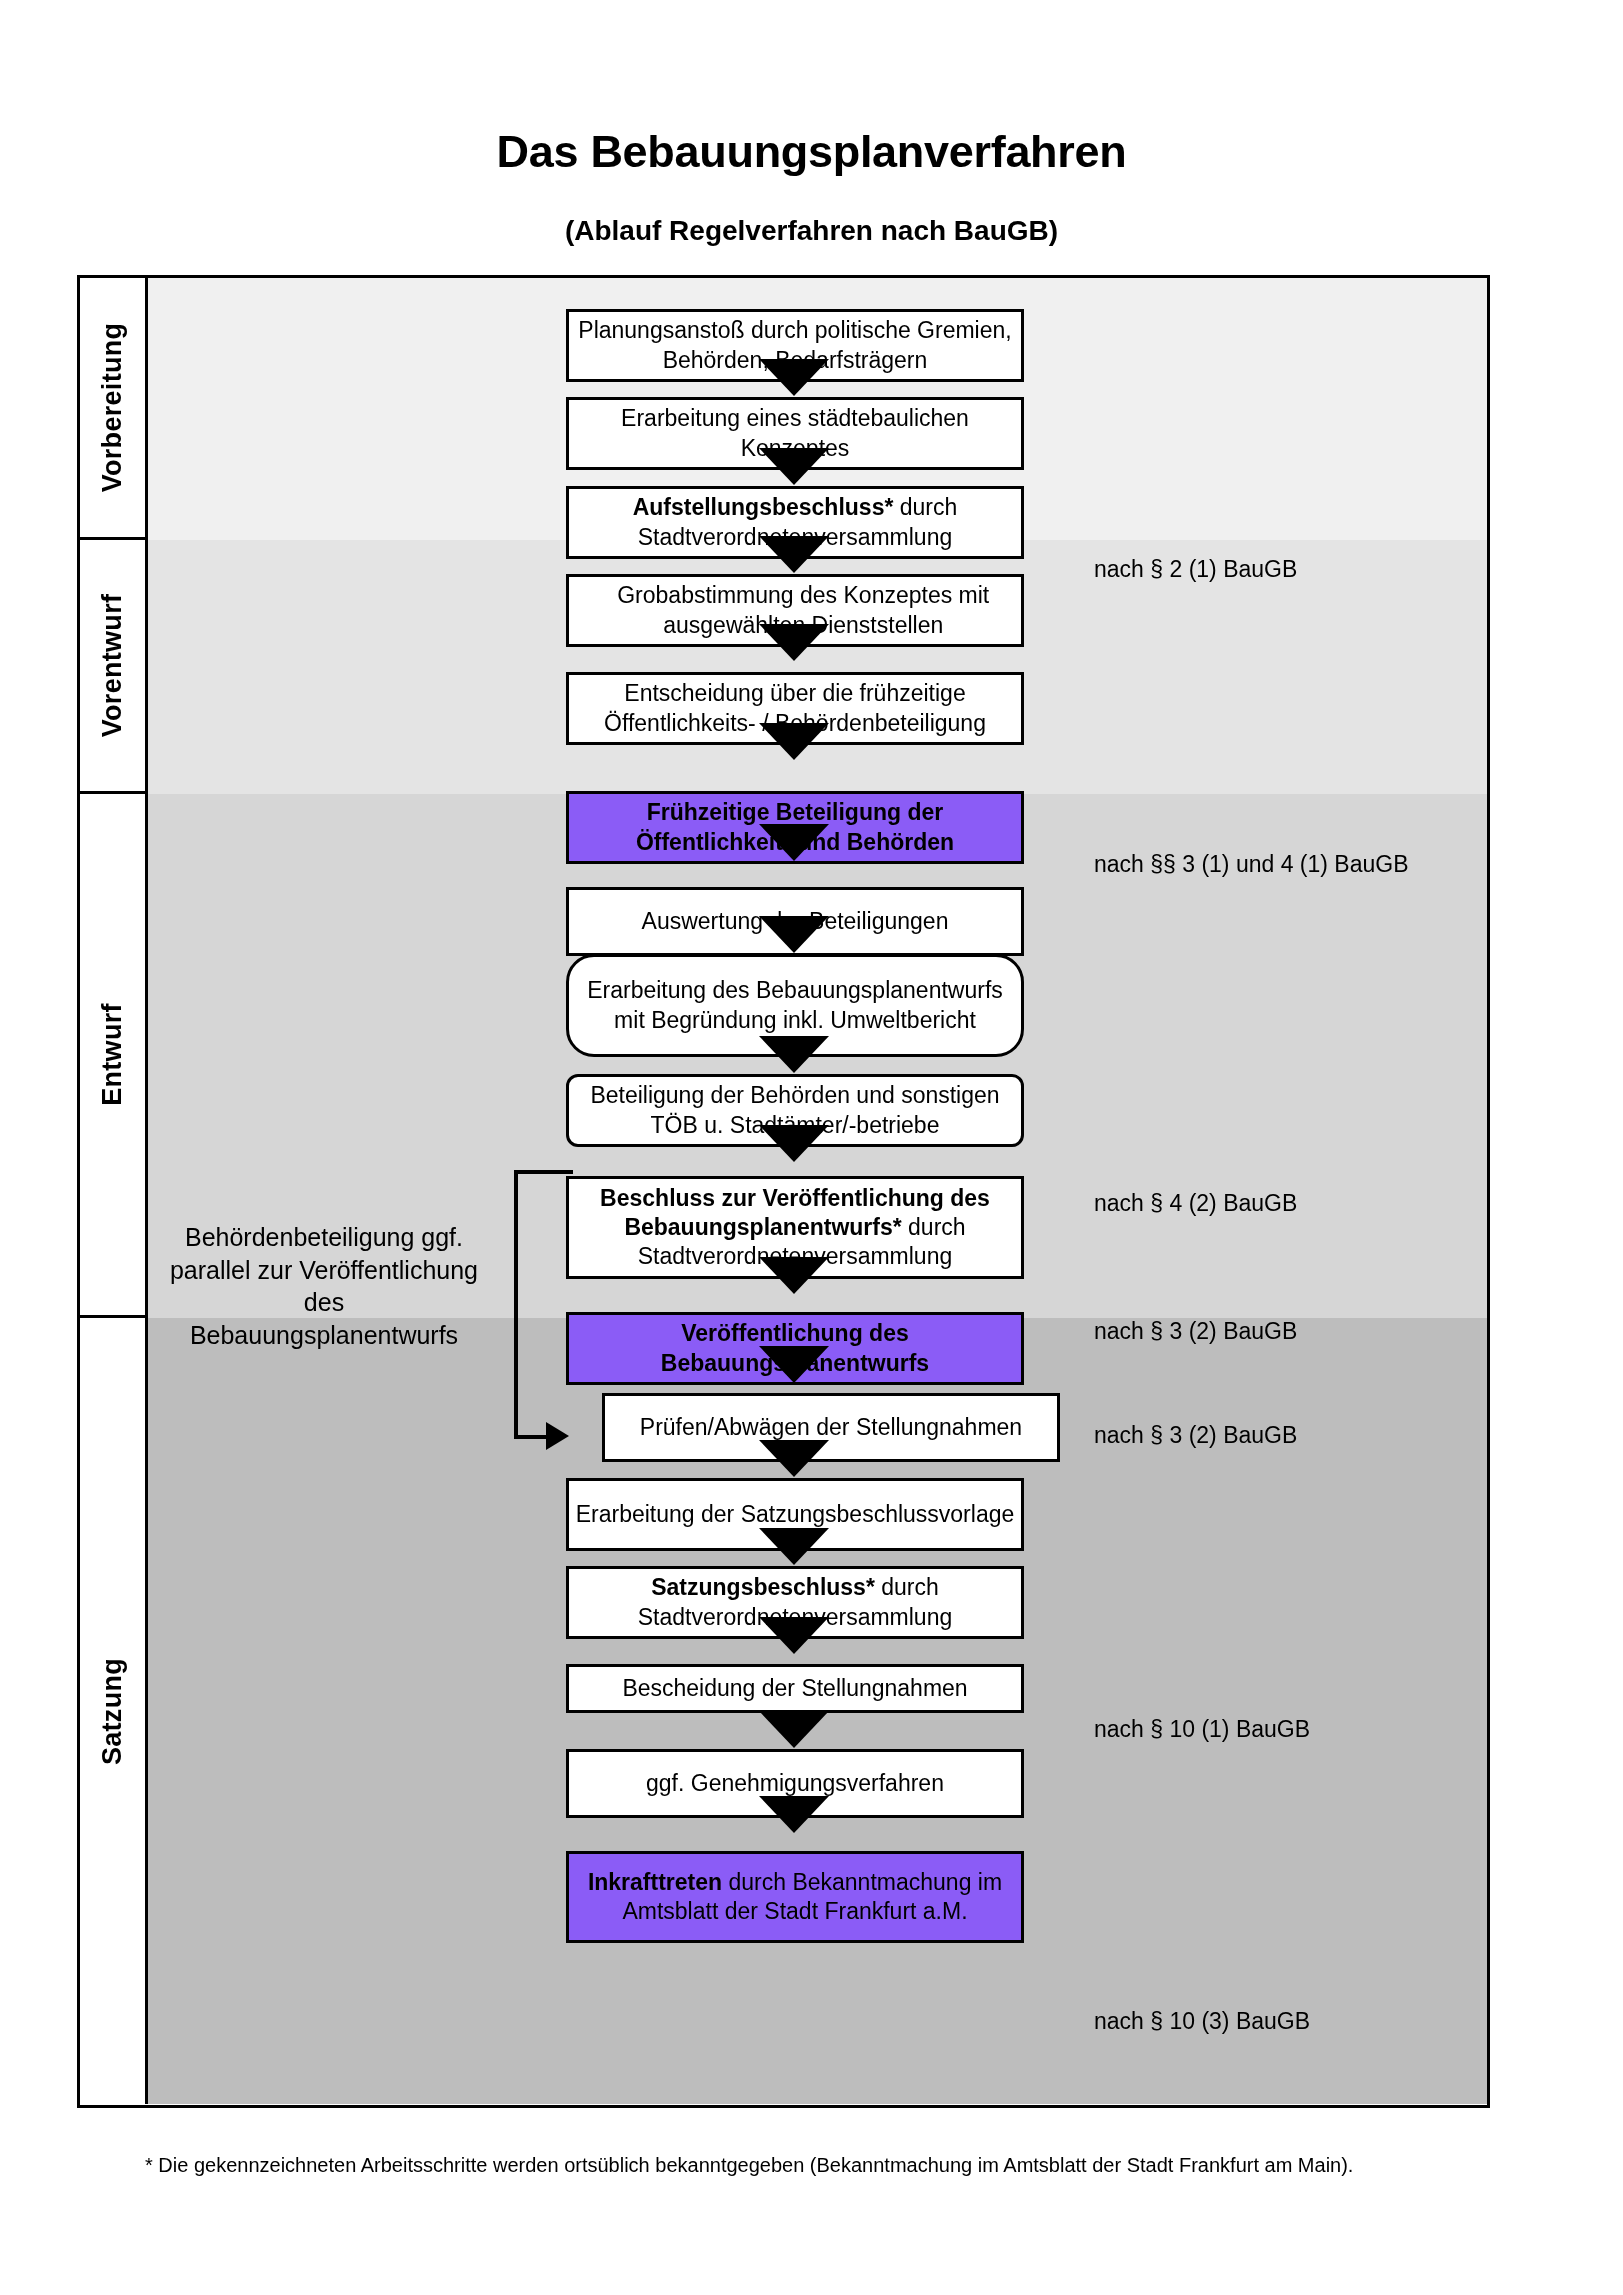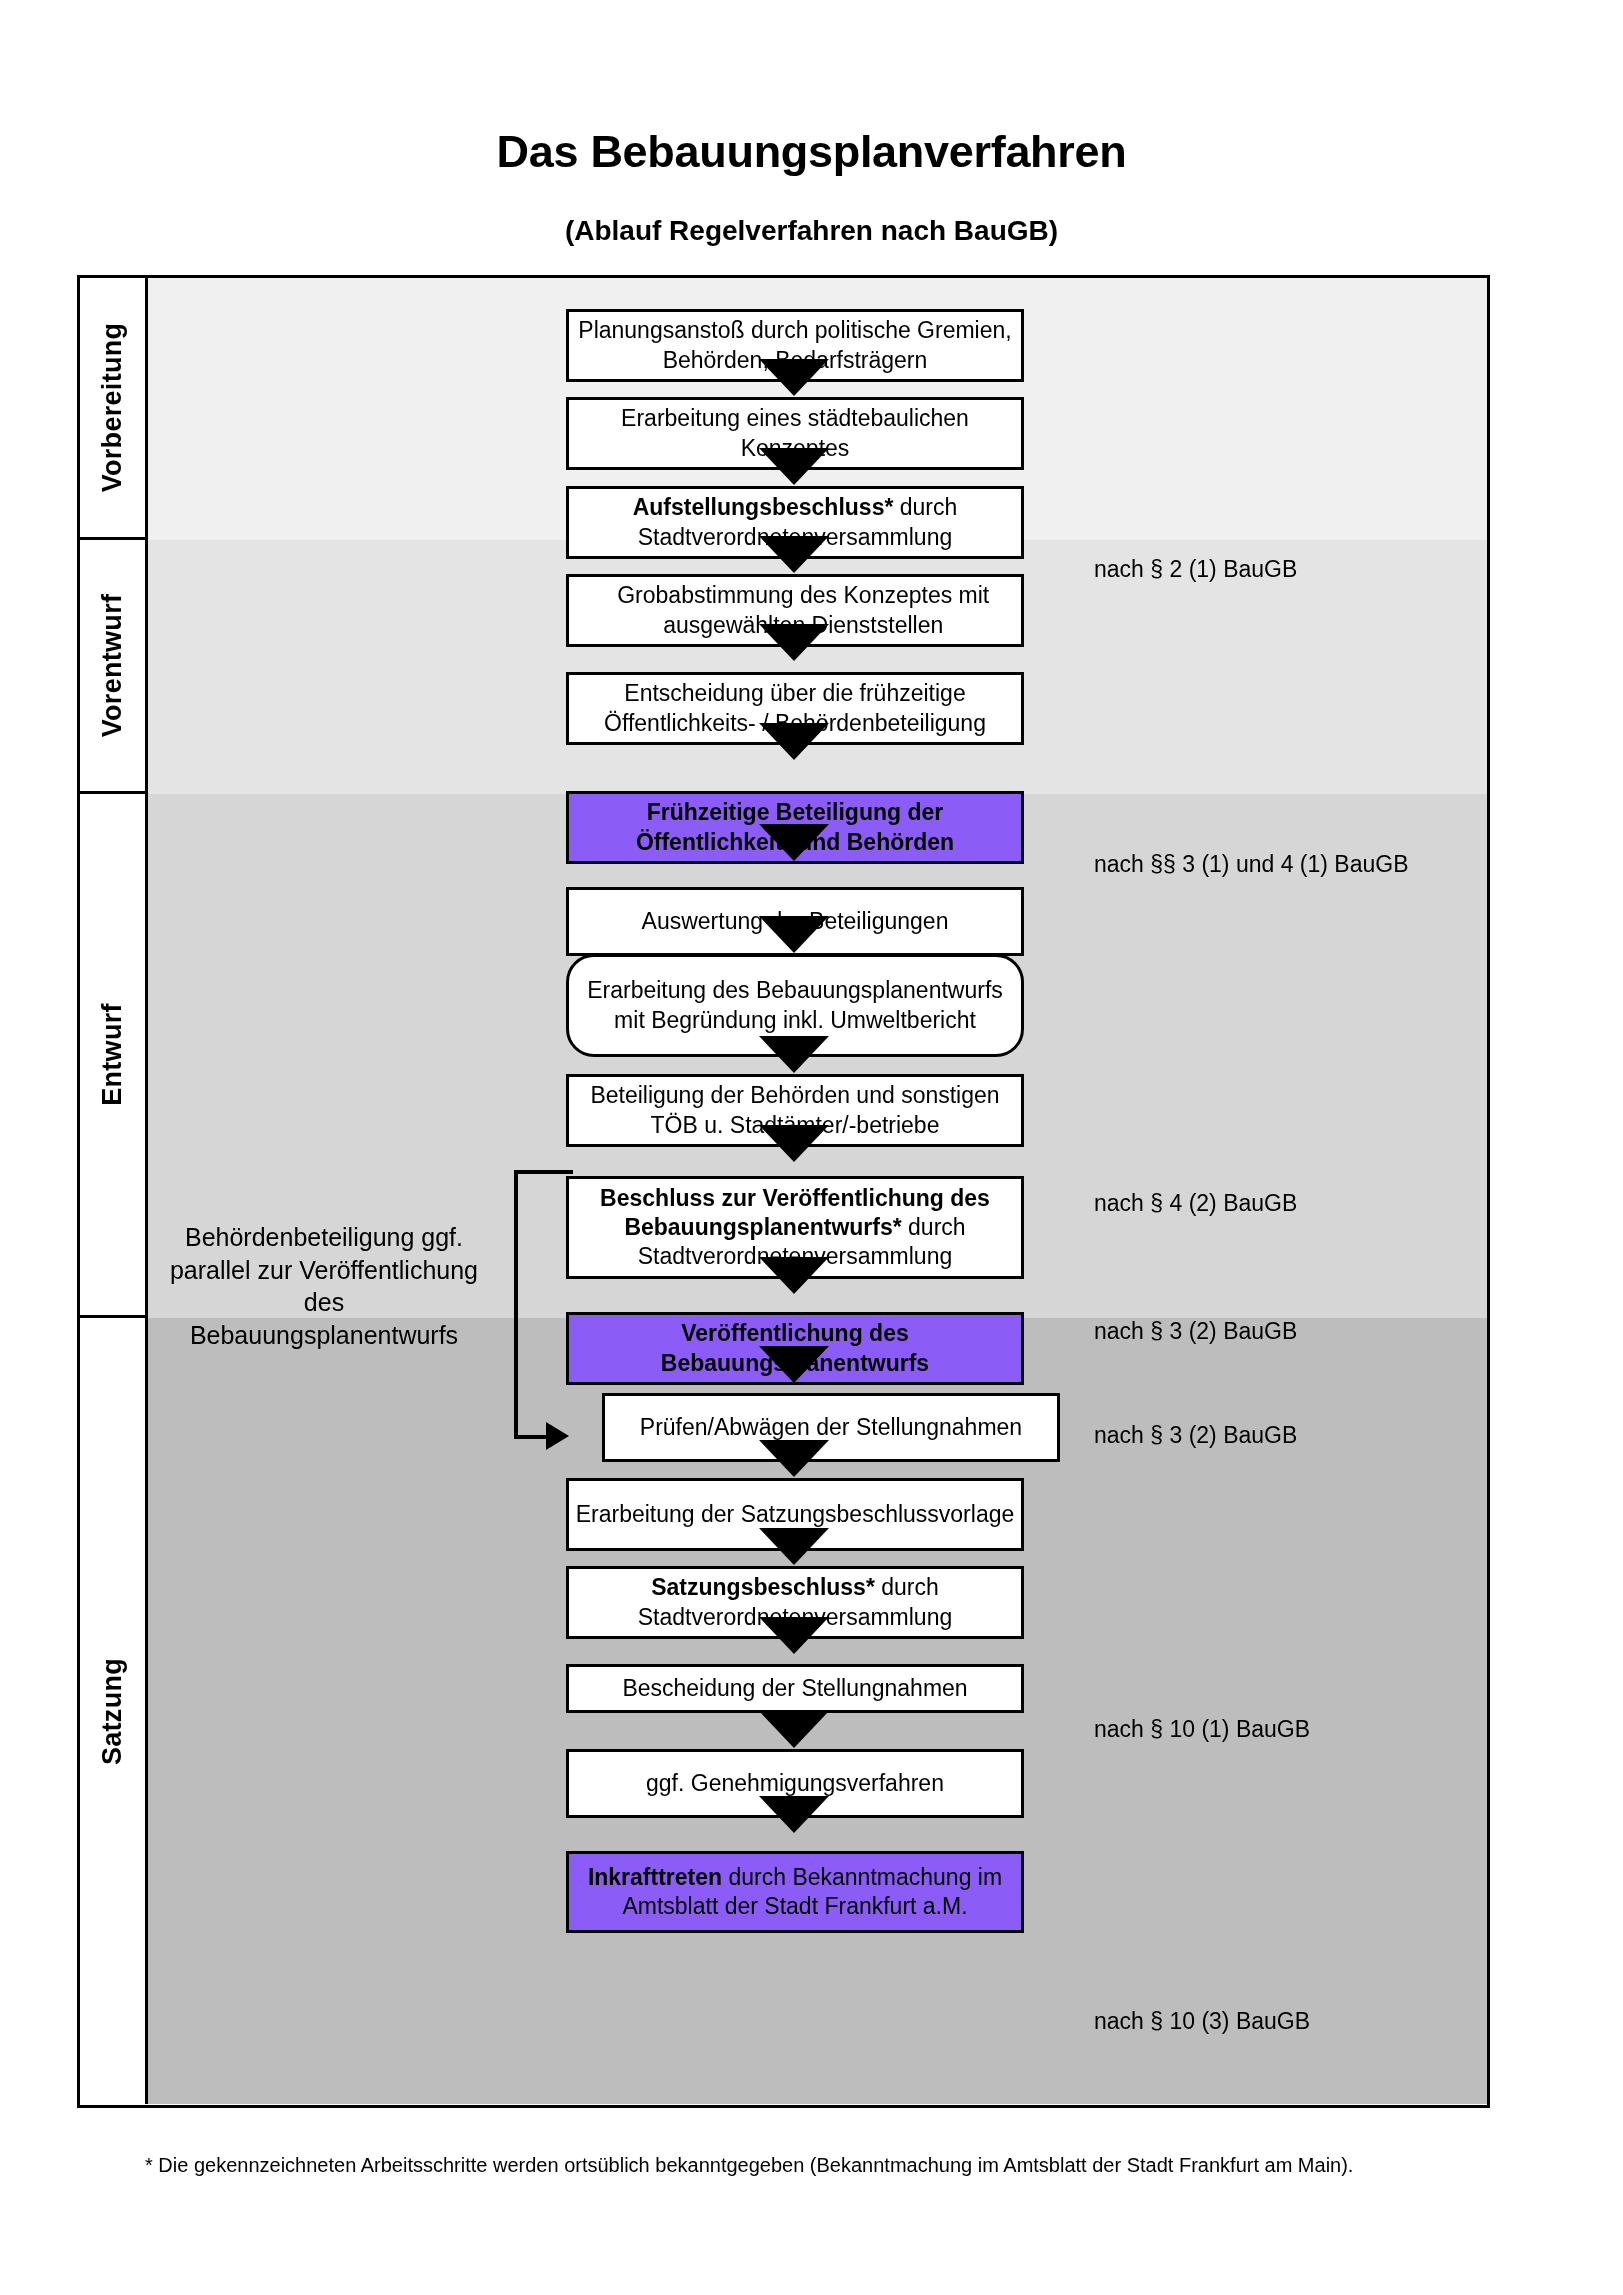--- a/index.html
+++ b/index.html
@@ -232,21 +232,21 @@
 <div class="node" style="top:887px;height:69px;">
   <span><span class="b"></span><span>Auswertung der Beteiligungen</span></span>
 </div>
 <div class="arrow" style="top:916px;"></div>
 
 <div class="node" style="top:954px;height:103px;border-radius:28px;">
   <span><span class="b"></span><span>Erarbeitung des Bebauungsplanentwurfs mit Begründung inkl. Umweltbericht</span></span>
 </div>
 <div class="arrow" style="top:1036px;"></div>
 
-<div class="node" style="top:1074px;height:73px;">
+<div class="node" style="top:1074px;height:73px;border-radius:12px;">
   <span><span class="b"></span><span>Beteiligung der Behörden und sonstigen TÖB u. Stadtämter/-betriebe</span></span>
 </div>
 <div class="arrow" style="top:1125px;"></div>
 
 <div class="node" style="top:1176px;height:103px;">
   <span><span class="b">Beschluss zur Veröffentlichung des Bebauungsplanentwurfs*</span><span> durch Stadtverordnetenversammlung</span></span>
 </div>
 <div class="arrow" style="top:1257px;"></div>
 
 <div class="node blue" style="top:1295px;height:73px;">
@@ -272,21 +272,21 @@
 <div class="node" style="top:1664px;height:49px;">
   <span><span class="b"></span><span>Bescheidung der Stellungnahmen</span></span>
 </div>
 <div class="arrow" style="top:1711px;"></div>
 
 <div class="node" style="top:1749px;height:69px;">
   <span><span class="b"></span><span>ggf. Genehmigungsverfahren</span></span>
 </div>
 <div class="arrow" style="top:1796px;"></div>
 
-<div class="node blue" style="top:1834px;height:82px;">
+<div class="node blue" style="top:1834px;height:92px;">
   <span><span class="b">Inkrafttreten</span><span> durch Bekanntmachung im Amtsblatt der Stadt Frankfurt a.M.</span></span>
 </div>
 
 <div class="note" style="top:556px;">nach § 2 (1) BauGB</div>
 <div class="note" style="top:851px;">nach §§ 3 (1) und 4 (1) BauGB</div>
 <div class="note" style="top:1190px;">nach § 4 (2) BauGB</div>
 <div class="note" style="top:1318px;">nach § 3 (2) BauGB</div>
 <div class="note" style="top:1422px;">nach § 3 (2) BauGB</div>
 <div class="note" style="top:1716px;">nach § 10 (1) BauGB</div>
 <div class="note" style="top:2008px;">nach § 10 (3) BauGB</div>

